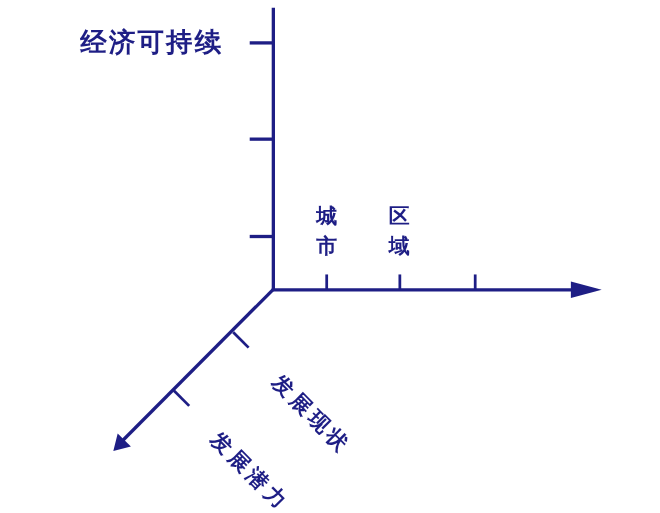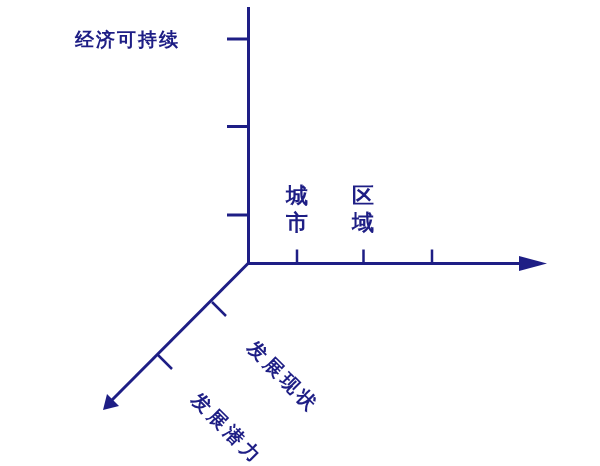--- a/index.html
+++ b/index.html
@@ -16,42 +16,41 @@
     font-family: "Liberation Serif", "DejaVu Serif", serif;
     font-weight: bold;
     color: var(--axis-color);
   }
   .axes-svg { position: absolute; left: 0; top: 0; width: 600px; height: 466px; }
   .axes-svg line { stroke: var(--axis-color); }
   .axes-svg polygon { fill: var(--axis-color); stroke: none; }
 
   .ylabel {
     position: absolute;
-    right: 420px;
+    right: 397px;
     height: 27px;
     line-height: 27px;
-    font-size: 19px;
+    font-size: 24px;
     letter-spacing: 2px;
     white-space: nowrap;
     text-align: center;
   }
   .ylabel.economic   { top: 26px;  }
   .ylabel.social     { top: 113px; }
   .ylabel.resource   { top: 201px; }
 
   .xlabel {
     position: absolute;
     width: 22px;
     top: 184px;
-    font-size: 22px;
+    font-size: 19px;
     line-height: 27px;
     text-align: center;
     word-break: break-all;
     white-space: normal;
-    font-family: Liberation Mono, monospace;
   }
   .xlabel.city   { left: 286px; }
   .xlabel.region { left: 352px; }
   .xlabel.nation { left: 421px; }
 
   .zlabel {
     position: absolute;
     font-size: 19px;
     letter-spacing: 4px;
     white-space: nowrap;

